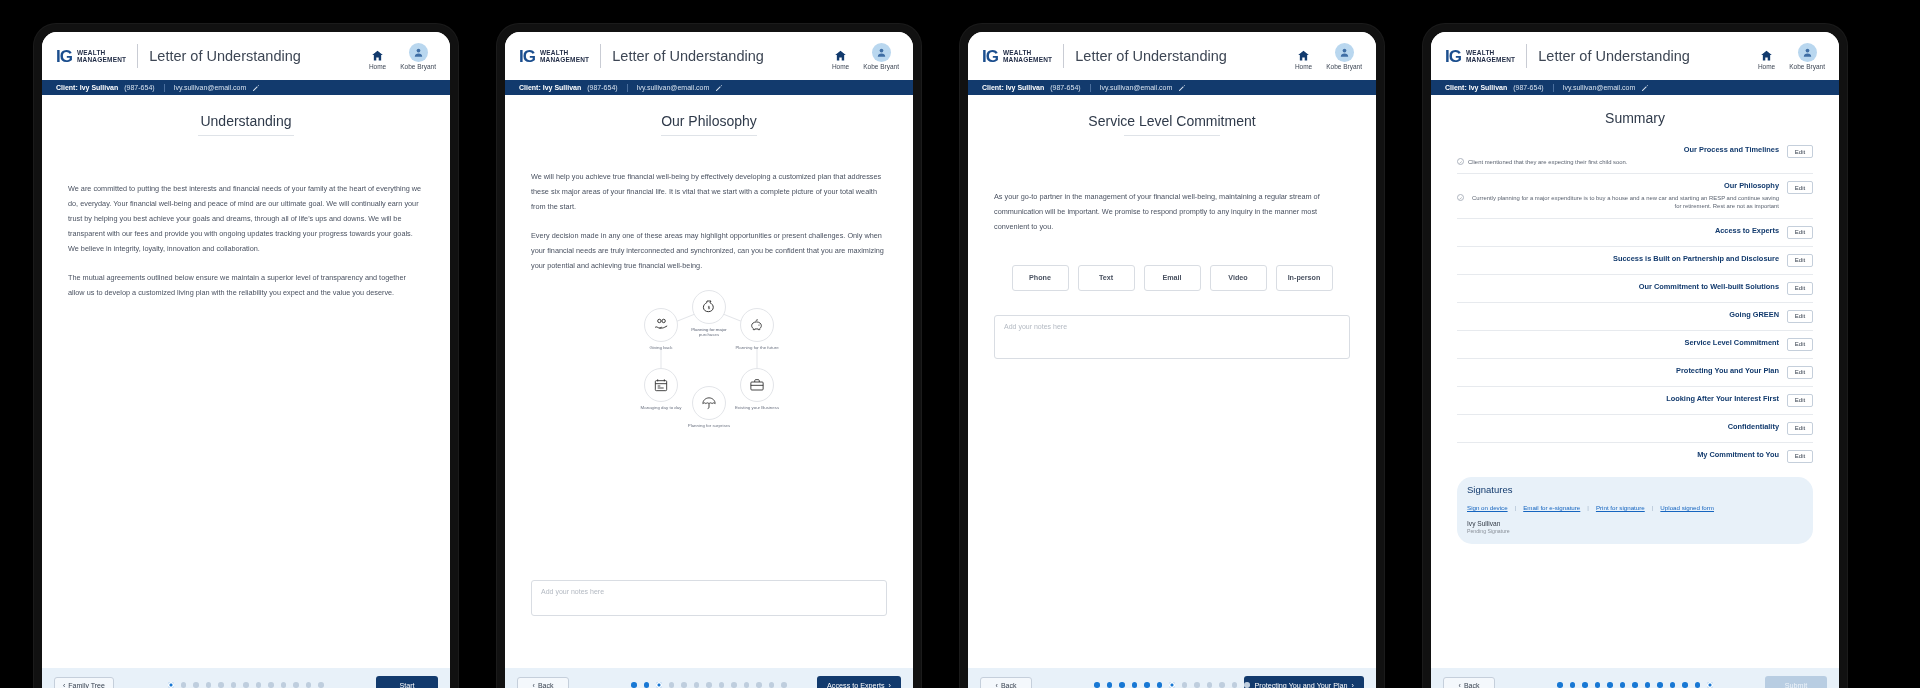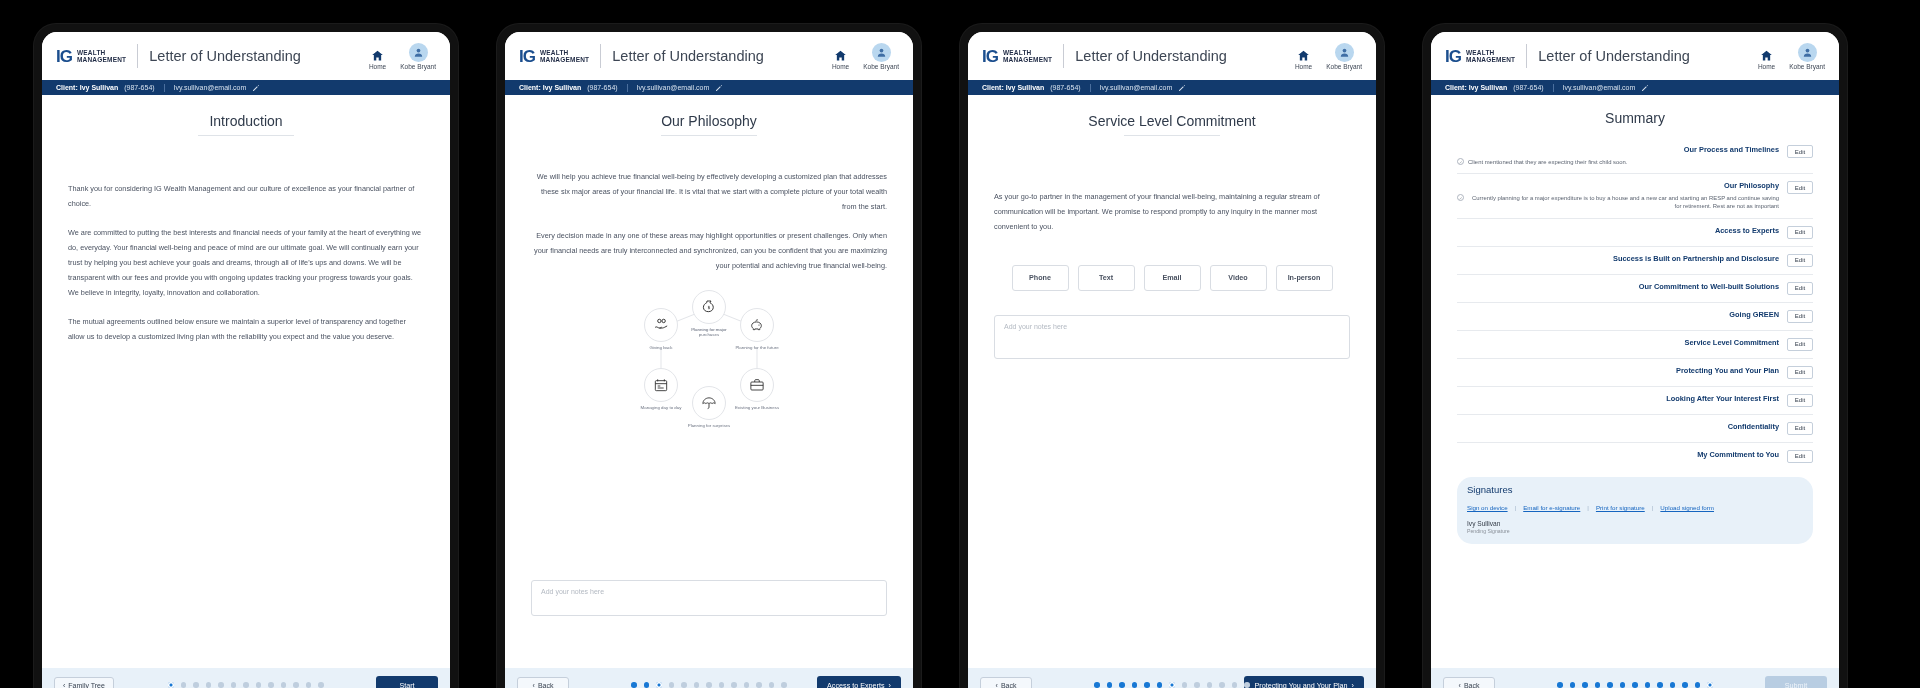--- a/index.html
+++ b/index.html
@@ -145,21 +145,21 @@
     width: 96px; height: 1px; background: #dfe3e8;
     margin: 0 auto;
   }
   .para {
     font-size: 7.3px;
     line-height: 2.05;
     color: #4a5261;
     margin-top: 14px;
   }
   .body-block { margin-top: 46px; }
-  .body-block.tight { margin-top: 34px; text-align: right; }
+  .body-block.tight { margin-top: 34px; }
 
   
   .wheel {
     position: relative;
     width: 200px; height: 150px;
     margin: 16px auto 0;
   }
   .node {
     position: absolute;
     width: 34px;
@@ -388,24 +388,23 @@
         <span class="client-name">Client: Ivy Sullivan</span>
         <span class="client-id">(987-654)</span>
         <span class="cb-sep"></span>
         <span class="client-email">Ivy.sullivan@email.com</span>
         <svg class="edit-glyph" viewBox="0 0 16 16">
             <path fill="#d6e1ee" d="M2 12.6l8.1-8.1 1.4 1.4-8.1 8.1H2zM11.6 3l1-1 1.4 1.4-1 1z"></path>
           </svg>
       </div>
 
       <div class="page-body">
-        <div class="page-title">Introduction</div>
+        <div class="page-title">Understanding</div>
         <div class="title-rule"></div>
         <div class="body-block">
-          <div class="para">Thank you for considering IG Wealth Management and our culture of excellence as your financial partner of choice.</div>
           <div class="para">We are committed to putting the best interests and financial needs of your family at the heart of everything we do, everyday. Your financial well-being and peace of mind are our ultimate goal. We will continually earn your trust by helping you best achieve your goals and dreams, through all of life's ups and downs. We will be transparent with our fees and provide you with ongoing updates tracking your progress towards your goals. We believe in integrity, loyalty, innovation and collaboration.</div>
           <div class="para">The mutual agreements outlined below ensure we maintain a superior level of transparency and together allow us to develop a customized living plan with the reliability you expect and the value you deserve.</div>
         </div>
       </div>
 
       <div class="footer">
         <div class="btn-ghost">
           <span>‹</span>
           <span>Family Tree</span>
         </div>

